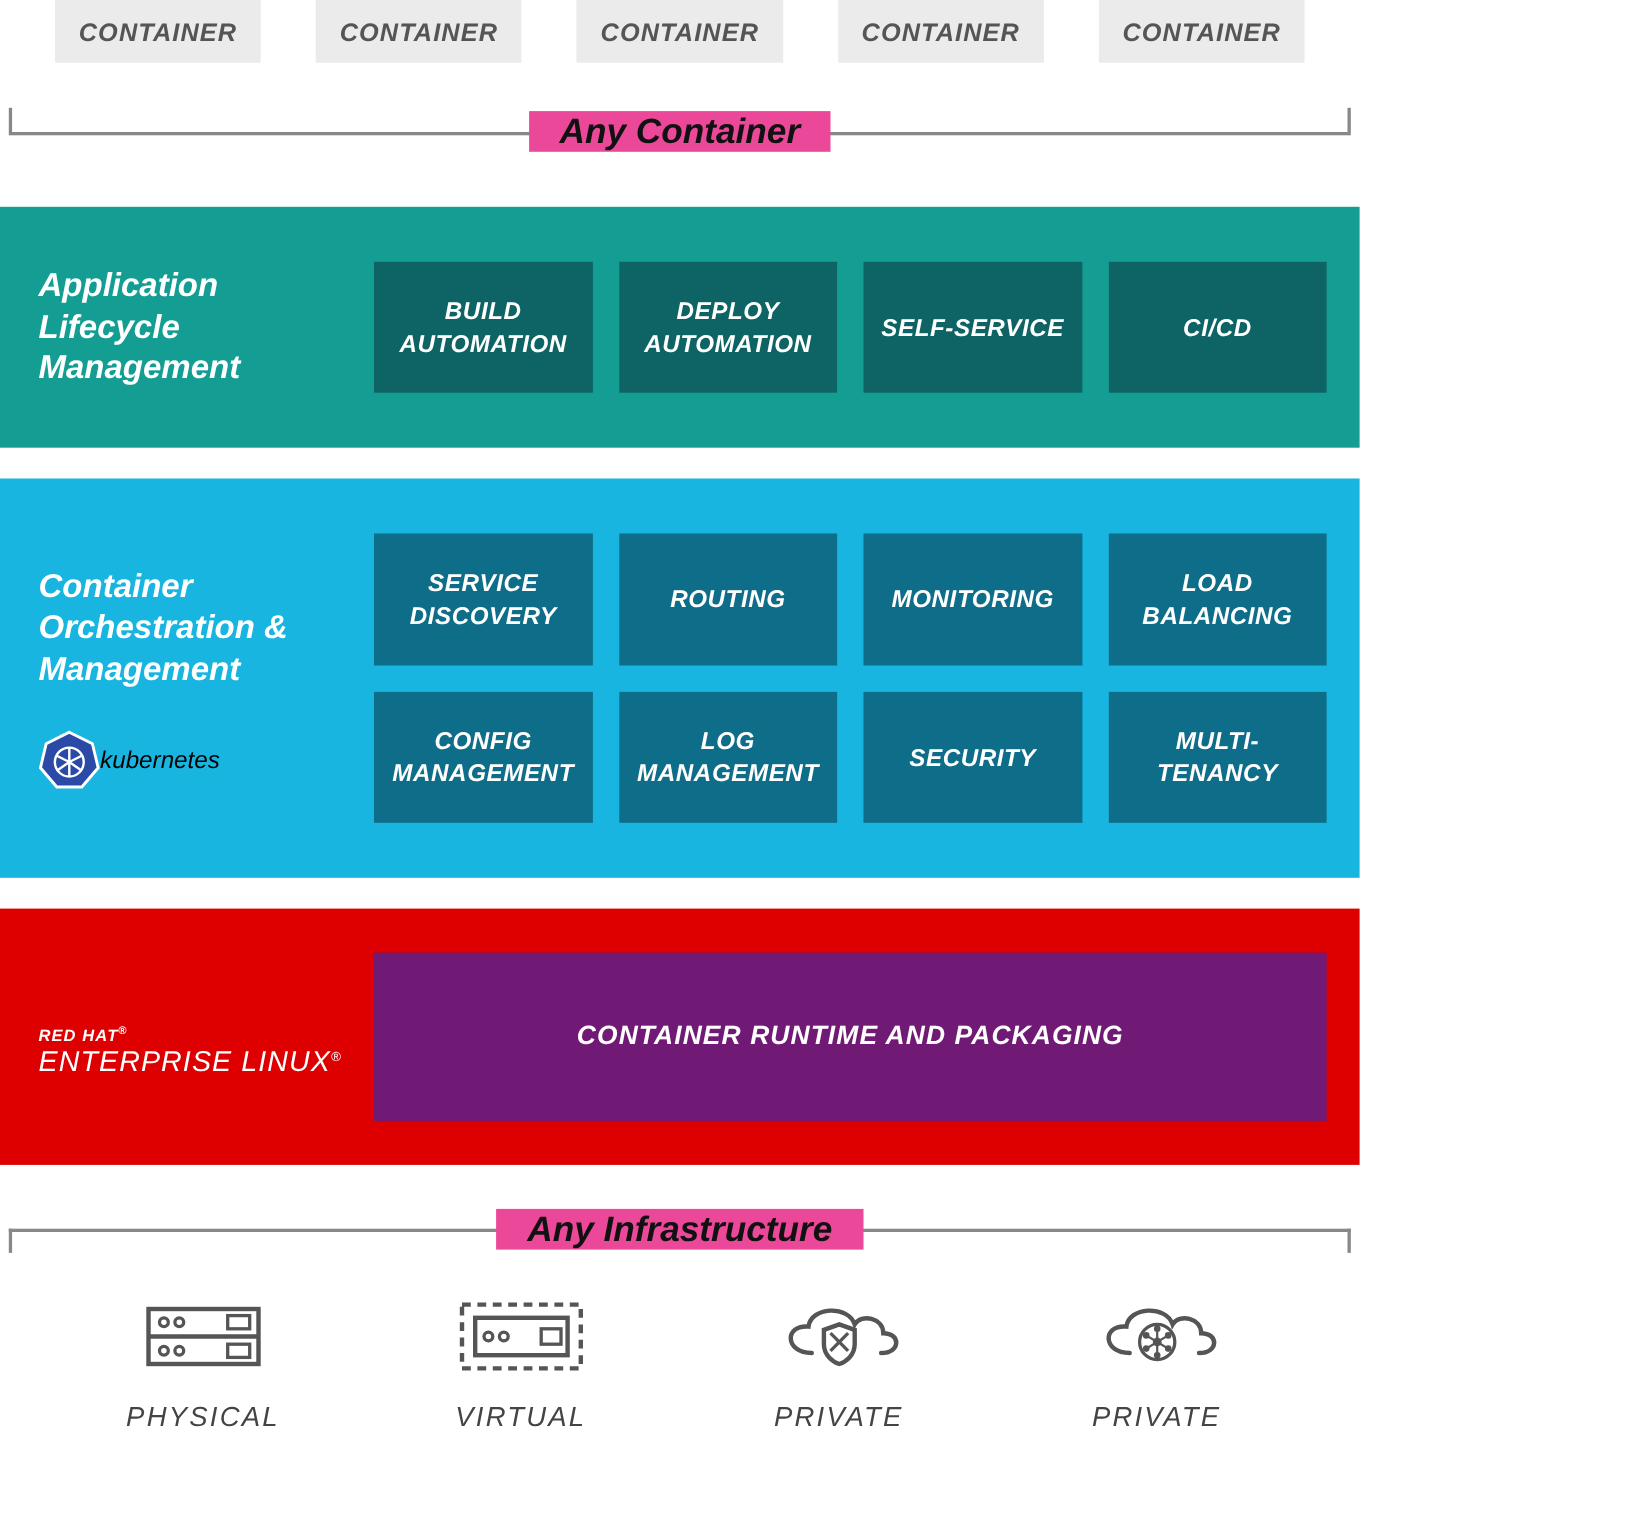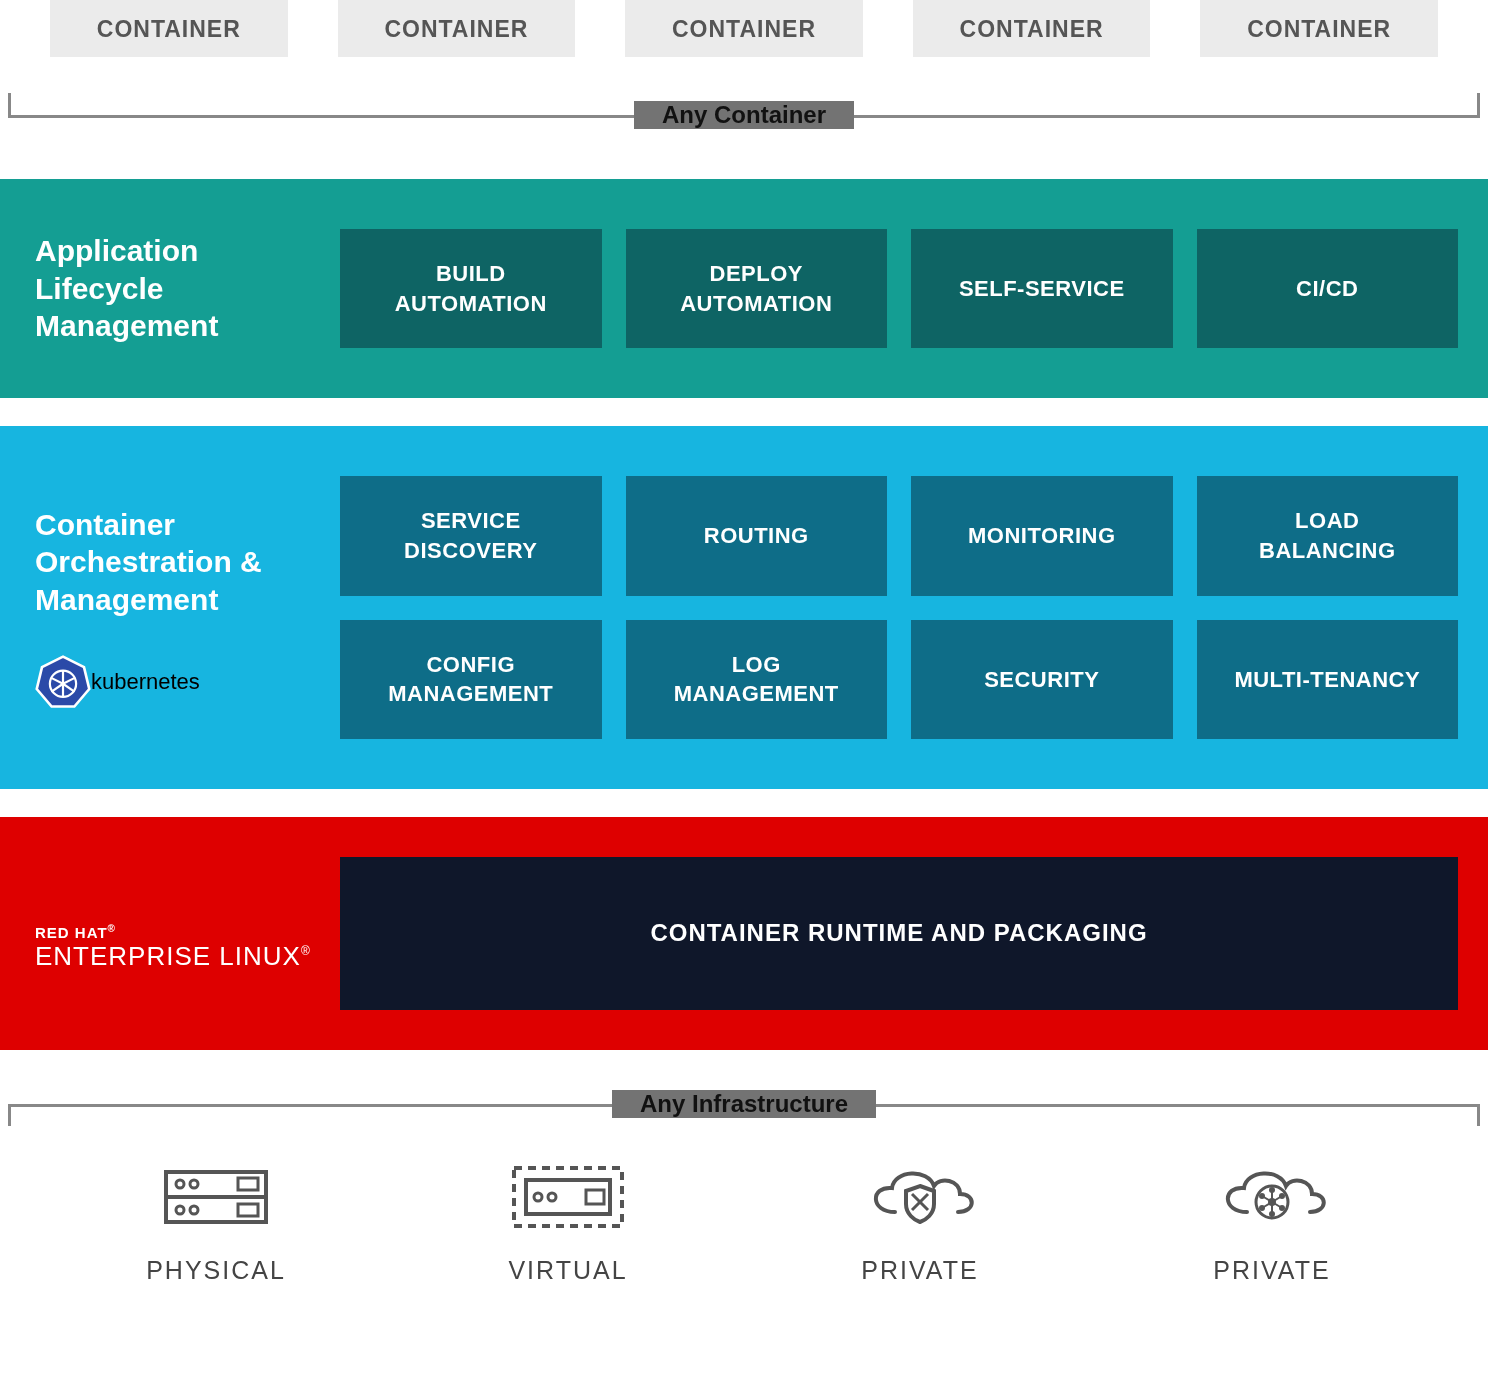--- a/index.html
+++ b/index.html
@@ -2,21 +2,21 @@
 <html><head>
 <meta charset="utf-8">
 <style>
   * { box-sizing: border-box; margin: 0; padding: 0; }
   body {
     font-family: "Helvetica Neue", Arial, sans-serif;
     background: #fff;
     width: 1488px;
     padding: 0;
   }
-  .wrap { width: 1488px; padding: 0 0 20px 0; }
+  .wrap { width: 1236px; padding: 0 0 20px 0; font-style: italic; }
 
   
   .topstrip { padding: 0 0 10px 0; }
   .containers-row {
     display: flex;
     gap: 50px;
     justify-content: center;
     padding: 0 50px;
   }
   .container-box {
@@ -31,23 +31,23 @@
   }
 
   
   .bracketgroup {
     position: relative;
     margin: 12px 0 40px 0;
     text-align: center;
   }
   .bracketgroup .label {
     display: inline-block;
-    background: #737373;
+    background: #ec4899;
     padding: 0 28px;
-    font-size: 24px;
+    font-size: 32px;
     font-weight: 600;
     color: #111;
     position: relative;
     z-index: 2;
   }
   .bracketgroup .line {
     position: absolute;
     left: 8px; right: 8px;
     top: 50%;
     border-top: 3px solid #888;
@@ -108,21 +108,21 @@
     align-items: center;
     justify-content: center;
     line-height: 1.35;
   }
   .layer.teal { background: #149e93; }
   .layer.teal .tile { background: #0e6464; }
   .layer.cyan { background: #17b5e0; }
   .layer.cyan .tile { background: #0e6d88; }
   .layer.red { background: #de0000; }
   .layer.red .tile.wide {
-    background: #0f172a;
+    background: #701a75;
     font-size: 24px;
     padding: 60px 0;
     font-weight: 600;
     letter-spacing: 1px;
   }
 
   
   .infra-row {
     display: flex;
     justify-content: space-around;

